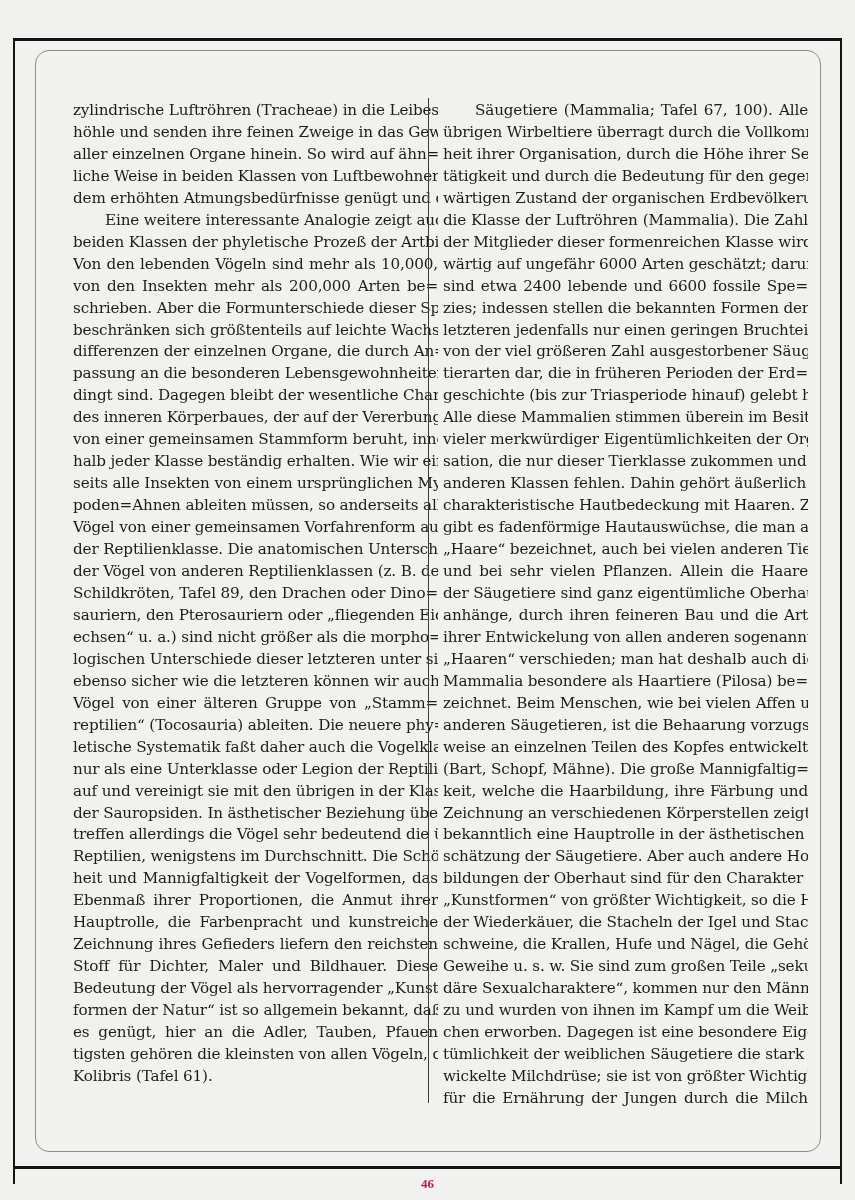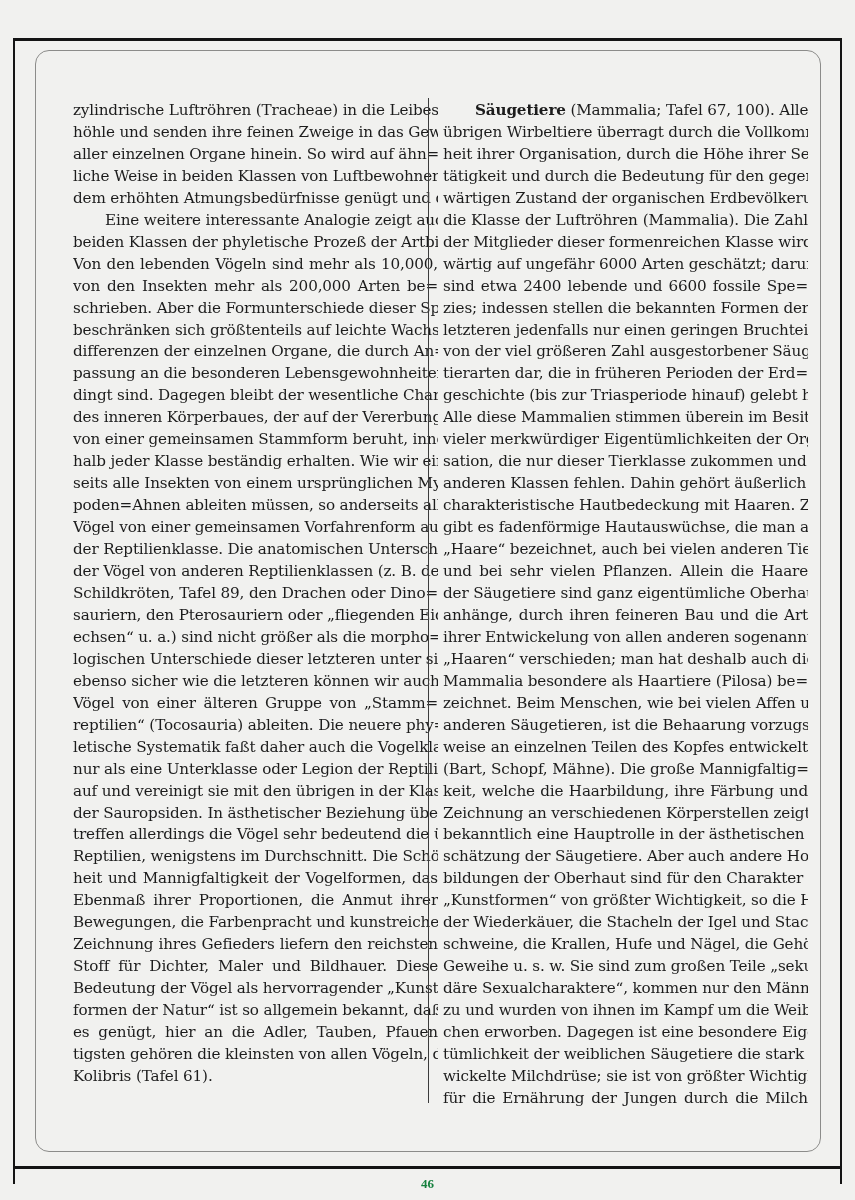--- a/index.html
+++ b/index.html
@@ -58,30 +58,30 @@
     }
     .column .line.indent { padding-left: 32px; }
     .col-left { left: 73px; }
     .col-right { left: 443px; }
     .col-divider {
       position: absolute;
       left: 428px; top: 98px;
       width: 0; height: 1005px;
       border-left: 1px solid #3c3c3c;
     }
-    .lead-bold { font-weight: bold; }
+    .lead-bold { font-weight: normal; }
     .page-number {
       position: absolute;
       left: 0; width: 855px;
       top: 1176px;
       text-align: center;
       font-family: "Liberation Serif", "DejaVu Serif", serif;
       font-size: 13px;
       font-weight: bold;
-      color: #15803d;
+      color: #be185d;
     }
   </style>
 </head>
 <body>
 
 <div class="page-frame"></div>
 <div class="outer-bottom"></div>
 <div class="inner-frame"></div>
 
 <div class="column col-left">
@@ -118,21 +118,21 @@
     <span class="line">Vögel von einer älteren Gruppe von „Stamm=</span>
     <span class="line">reptilien“ (Tocosauria) ableiten.  Die neuere phy=</span>
     <span class="line">letische Systematik faßt daher auch die Vogelklasse</span>
     <span class="line">nur als eine Unterklasse oder Legion der Reptilien</span>
     <span class="line">auf und vereinigt sie mit den übrigen in der Klasse</span>
     <span class="line">der Sauropsiden.  In ästhetischer Beziehung über=</span>
     <span class="line">treffen allerdings die Vögel sehr bedeutend die übrigen</span>
     <span class="line">Reptilien, wenigstens im Durchschnitt.  Die Schön=</span>
     <span class="line">heit und Mannigfaltigkeit der Vogelformen, das</span>
     <span class="line">Ebenmaß ihrer Proportionen, die Anmut ihrer</span>
-    <span class="line">Bewegungen, die Farbenpracht und kunstreiche</span>
+    <span class="line">Hauptrolle, die Farbenpracht und kunstreiche</span>
     <span class="line">Zeichnung ihres Gefieders liefern den reichsten</span>
     <span class="line">Stoff für Dichter, Maler und Bildhauer.  Diese</span>
     <span class="line">Bedeutung der Vögel als hervorragender „Kunst=</span>
     <span class="line">formen der Natur“ ist so allgemein bekannt, daß</span>
     <span class="line">es genügt, hier an die Adler, Tauben, Pfauen</span>
     <span class="line">tigsten gehören die kleinsten von allen Vögeln, die</span>
     <span class="line last">Kolibris (Tafel 61).</span>
   </p>
 </div>
 

